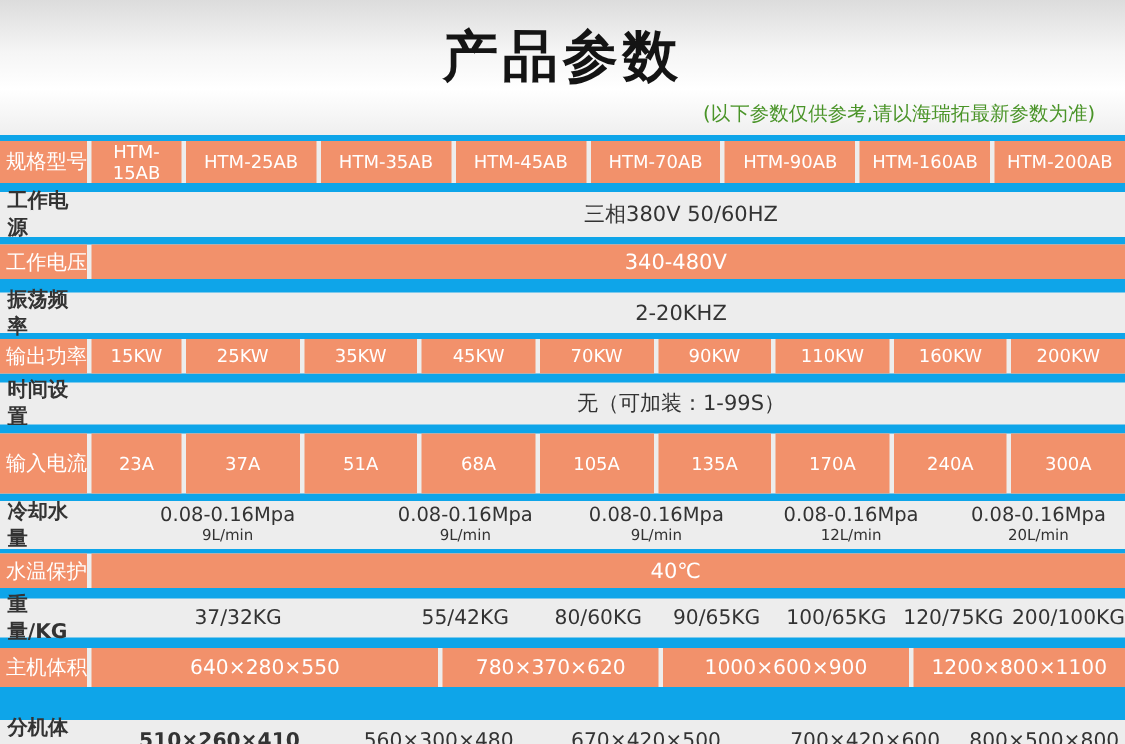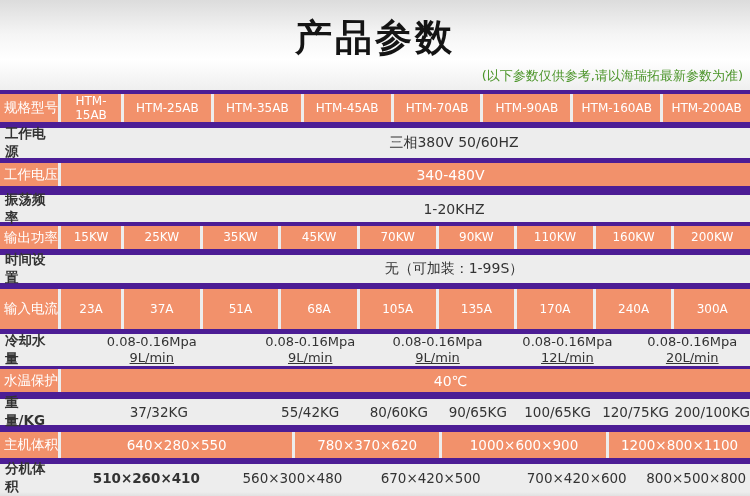--- a/index.html
+++ b/index.html
@@ -1,37 +1,37 @@
 <!DOCTYPE html>
 <html><head>
 <meta charset="utf-8">
 <style>
   * { margin:0; padding:0; box-sizing:border-box; }
   html,body { background:#ffffff; }
   body { font-family:"DejaVu Sans","Liberation Sans",sans-serif; }
-  .page { position:relative; width:750px; height:496px; background:#4c1d95; overflow:hidden; }
+  .page { position:relative; width:750px; height:496px; background:#0ea5e9; overflow:hidden; }
 
   
   .hero { height:90px; background:linear-gradient(180deg,#dcdcdc 0%,#f5f5f5 38%,#ffffff 66%,#efefef 100%); position:relative; text-align:center; }
   .hero .title { display:inline-block; padding-top:13px; font-size:37px; font-weight:bold; color:#141414; letter-spacing:3px; }
-  .hero .note { position:absolute; right:7px; bottom:5px; font-size:13px; color:#4a9428; }
+  .hero .note { position:absolute; right:20px; bottom:5px; font-size:13px; color:#4a9428; }
 
   
   .table { padding-top:4px; }
   .row { display:flex; background:#ededed; }
   .label { flex:0 0 58px; display:flex; align-items:center; padding-left:5px; font-size:13.5px; font-weight:bold; color:#333; }
   .label.orange { background:#f2916b; color:#fff; font-weight:normal; margin-right:3px; padding-left:4px; }
   .cells { flex:1; display:flex; gap:3px; }
   .cell { display:flex; flex-direction:column; align-items:center; justify-content:center; font-size:13px; color:#333; line-height:1.2; text-align:center; }
   .cell.orange { background:#f2916b; color:#fff; }
   .cells.nine .cell { flex:1; font-size:12px; }
   .cells.nine .cell:first-child { flex:0 0 60px; }
   .merged { flex:1; display:flex; align-items:center; justify-content:center; font-size:14px; color:#333; padding-left:100px; }
   .merged.orange { background:#f2916b; color:#fff; padding-left:90px; }
-  .cell .l2 { font-size:13px;text-decoration:underline; }
+  .cell .l2 { font-size:10px; }
   .val { font-size:13.5px; }
 
   
   .bottom-edge { height:18px; background:linear-gradient(180deg,#ededed 0%,#dcdcdc 30%,#b3b3b3 52%,#8d8d8d 60%,#e6e6e6 72%,#ffffff 88%); }
 </style>
 </head>
 <body>
 
 <div class="page">
 
@@ -61,21 +61,21 @@
       <div class="merged">三相380V 50/60HZ</div>
     </div>
 
     <div class="row" style="height:23px;margin-bottom:9px;">
       <div class="label orange">工作电压</div>
       <div class="merged orange">340-480V</div>
     </div>
 
     <div class="row" style="height:27px;margin-bottom:4px;">
       <div class="label">振荡频率</div>
-      <div class="merged">1-20KHZ</div>
+      <div class="merged">2-20KHZ</div>
     </div>
 
     <div class="row" style="height:23px;margin-bottom:6px;">
       <div class="label orange">输出功率</div>
       <div class="cells nine">
         <div class="cell orange">15KW</div>
         <div class="cell orange">25KW</div>
         <div class="cell orange">35KW</div>
         <div class="cell orange">45KW</div>
         <div class="cell orange">70KW</div>
@@ -143,21 +143,21 @@
         <div class="cell val" style="flex:207 1 0;">37/32KG</div>
         <div class="cell val" style="flex:98 1 0;">55/42KG</div>
         <div class="cell val" style="flex:78 1 0;">80/60KG</div>
         <div class="cell val" style="flex:78 1 0;">90/65KG</div>
         <div class="cell val" style="flex:80 1 0;">100/65KG</div>
         <div class="cell val" style="flex:74 1 0;">120/75KG</div>
         <div class="cell val" style="flex:74 1 0;">200/100KG</div>
       </div>
     </div>
 
-    <div class="row" style="height:26px;margin-bottom:6px;">
+    <div class="row" style="height:26px;margin-bottom:22px;">
       <div class="label orange">主机体积</div>
       <div class="cells">
         <div class="cell orange val" style="flex:179 1 0;">640×280×550</div>
         <div class="cell orange val" style="flex:111 1 0;">780×370×620</div>
         <div class="cell orange val" style="flex:127 1 0;">1000×600×900</div>
         <div class="cell orange val" style="flex:109 1 0;">1200×800×1100</div>
       </div>
     </div>
 
     <div class="row" style="height:28px;margin-bottom:0;">

